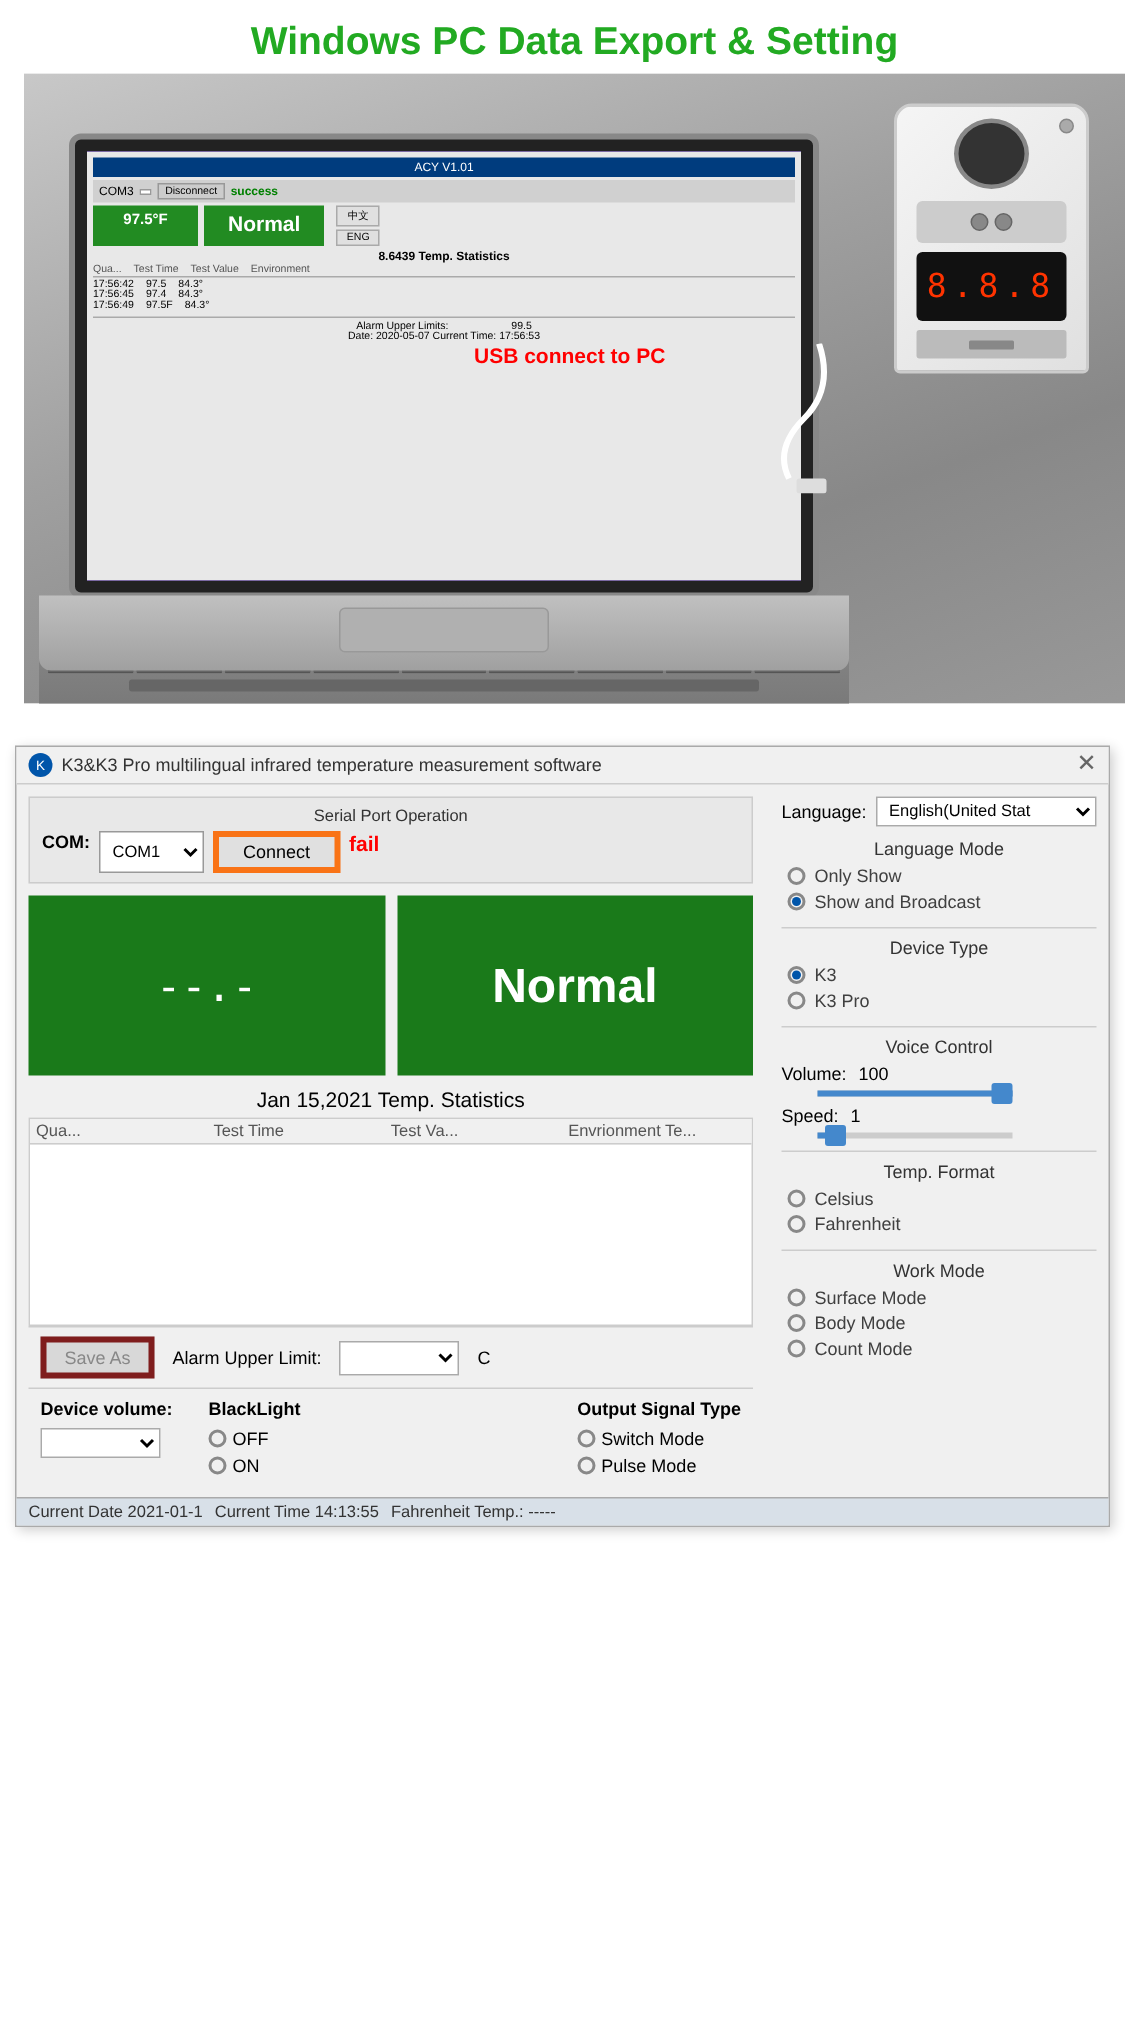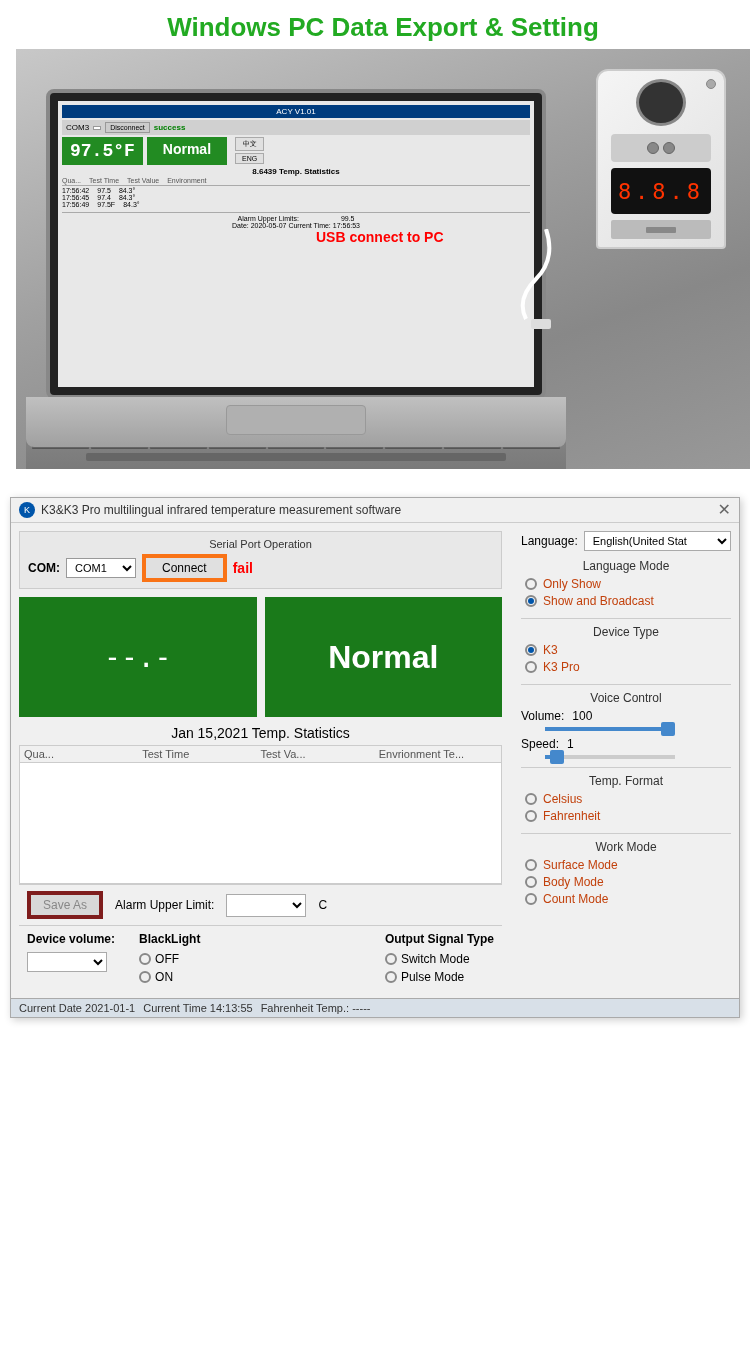--- a/index.html
+++ b/index.html
@@ -103,24 +103,23 @@
     .sw-success { color: green; font-weight: bold; font-size: 8px; }
     .sw-display-row {
       display: flex;
       gap: 4px;
       margin-bottom: 2px;
     }
     .sw-temp-box {
       background: #228B22;
       color: white;
       padding: 4px 8px;
-      font-size: 18px;
+      font-size: 10px;
       font-weight: bold;
       min-width: 70px;
-      font-family: Liberation Mono, monospace;
     }
     .sw-normal-box {
       background: #228B22;
       color: white;
       padding: 4px 16px;
       font-size: 14px;
       font-weight: bold;
     }
     .sw-lang-col {
       display: flex;
@@ -294,21 +293,20 @@
       margin-bottom: 8px;
     }
     .serial-section-title {
       text-align: center;
       font-size: 11px;
       margin-bottom: 4px;
       color: #333;
     }
     .serial-row {
       display: flex;
-      align-items: center;
       gap: 6px;
     }
     .com-label { font-size: 12px; font-weight: bold; }
     .com-select {
       border: 1px solid #999;
       background: white;
       padding: 2px 4px;
       font-size: 11px;
       width: 70px;
     }
@@ -453,21 +451,21 @@
       font-size: 11px;
       flex: 1;
     }
     .section-title {
       text-align: center;
       font-size: 12px;
       margin-bottom: 4px;
       color: #333;
     }
     .radio-group { display: flex; flex-direction: column; gap: 3px; margin-bottom: 10px; padding-left: 4px; }
-    .right-radio-row { display: flex; align-items: center; gap: 6px; font-size: 12px; color: #c2410c; }
+    .right-radio-row { display: flex; align-items: center; gap: 6px; font-size: 12px; color: #404040; }
     .voice-control-section { margin-bottom: 10px; }
     .voice-row { display: flex; align-items: center; gap: 8px; margin-bottom: 4px; }
     .voice-label { font-size: 12px; }
     .voice-value { font-size: 12px; }
     .slider-track {
       width: 130px;
       height: 4px;
       background: #ccc;
       position: relative;
       margin: 2px 0 6px 24px;

